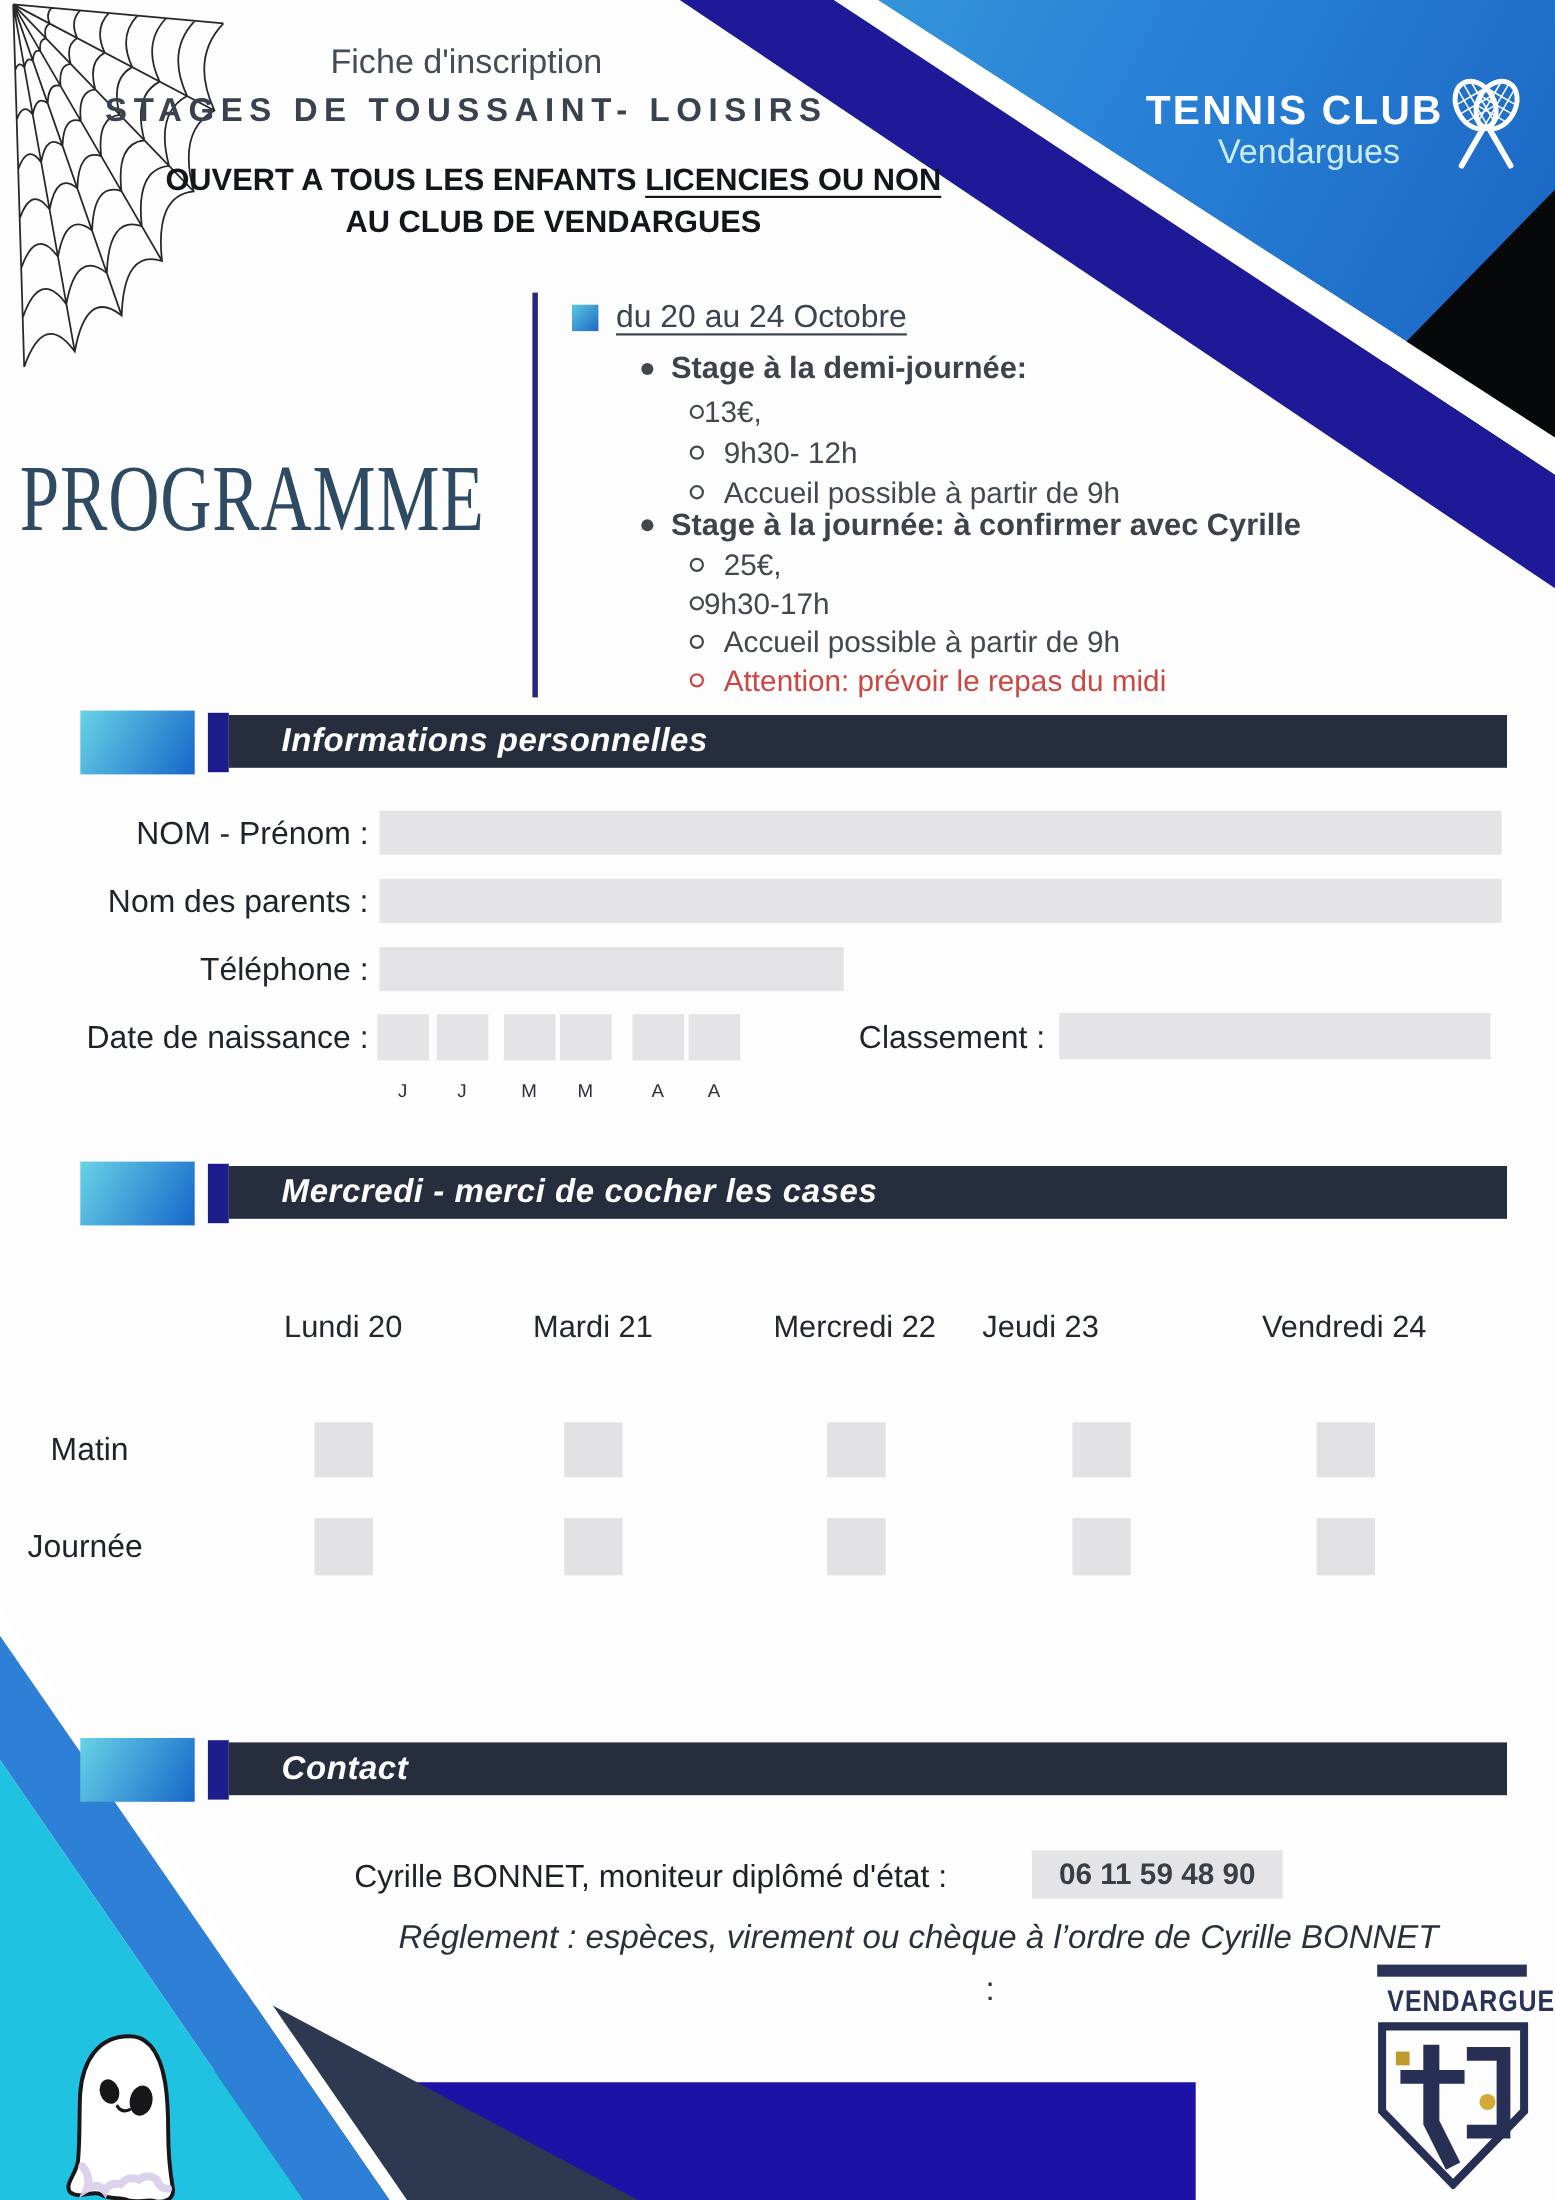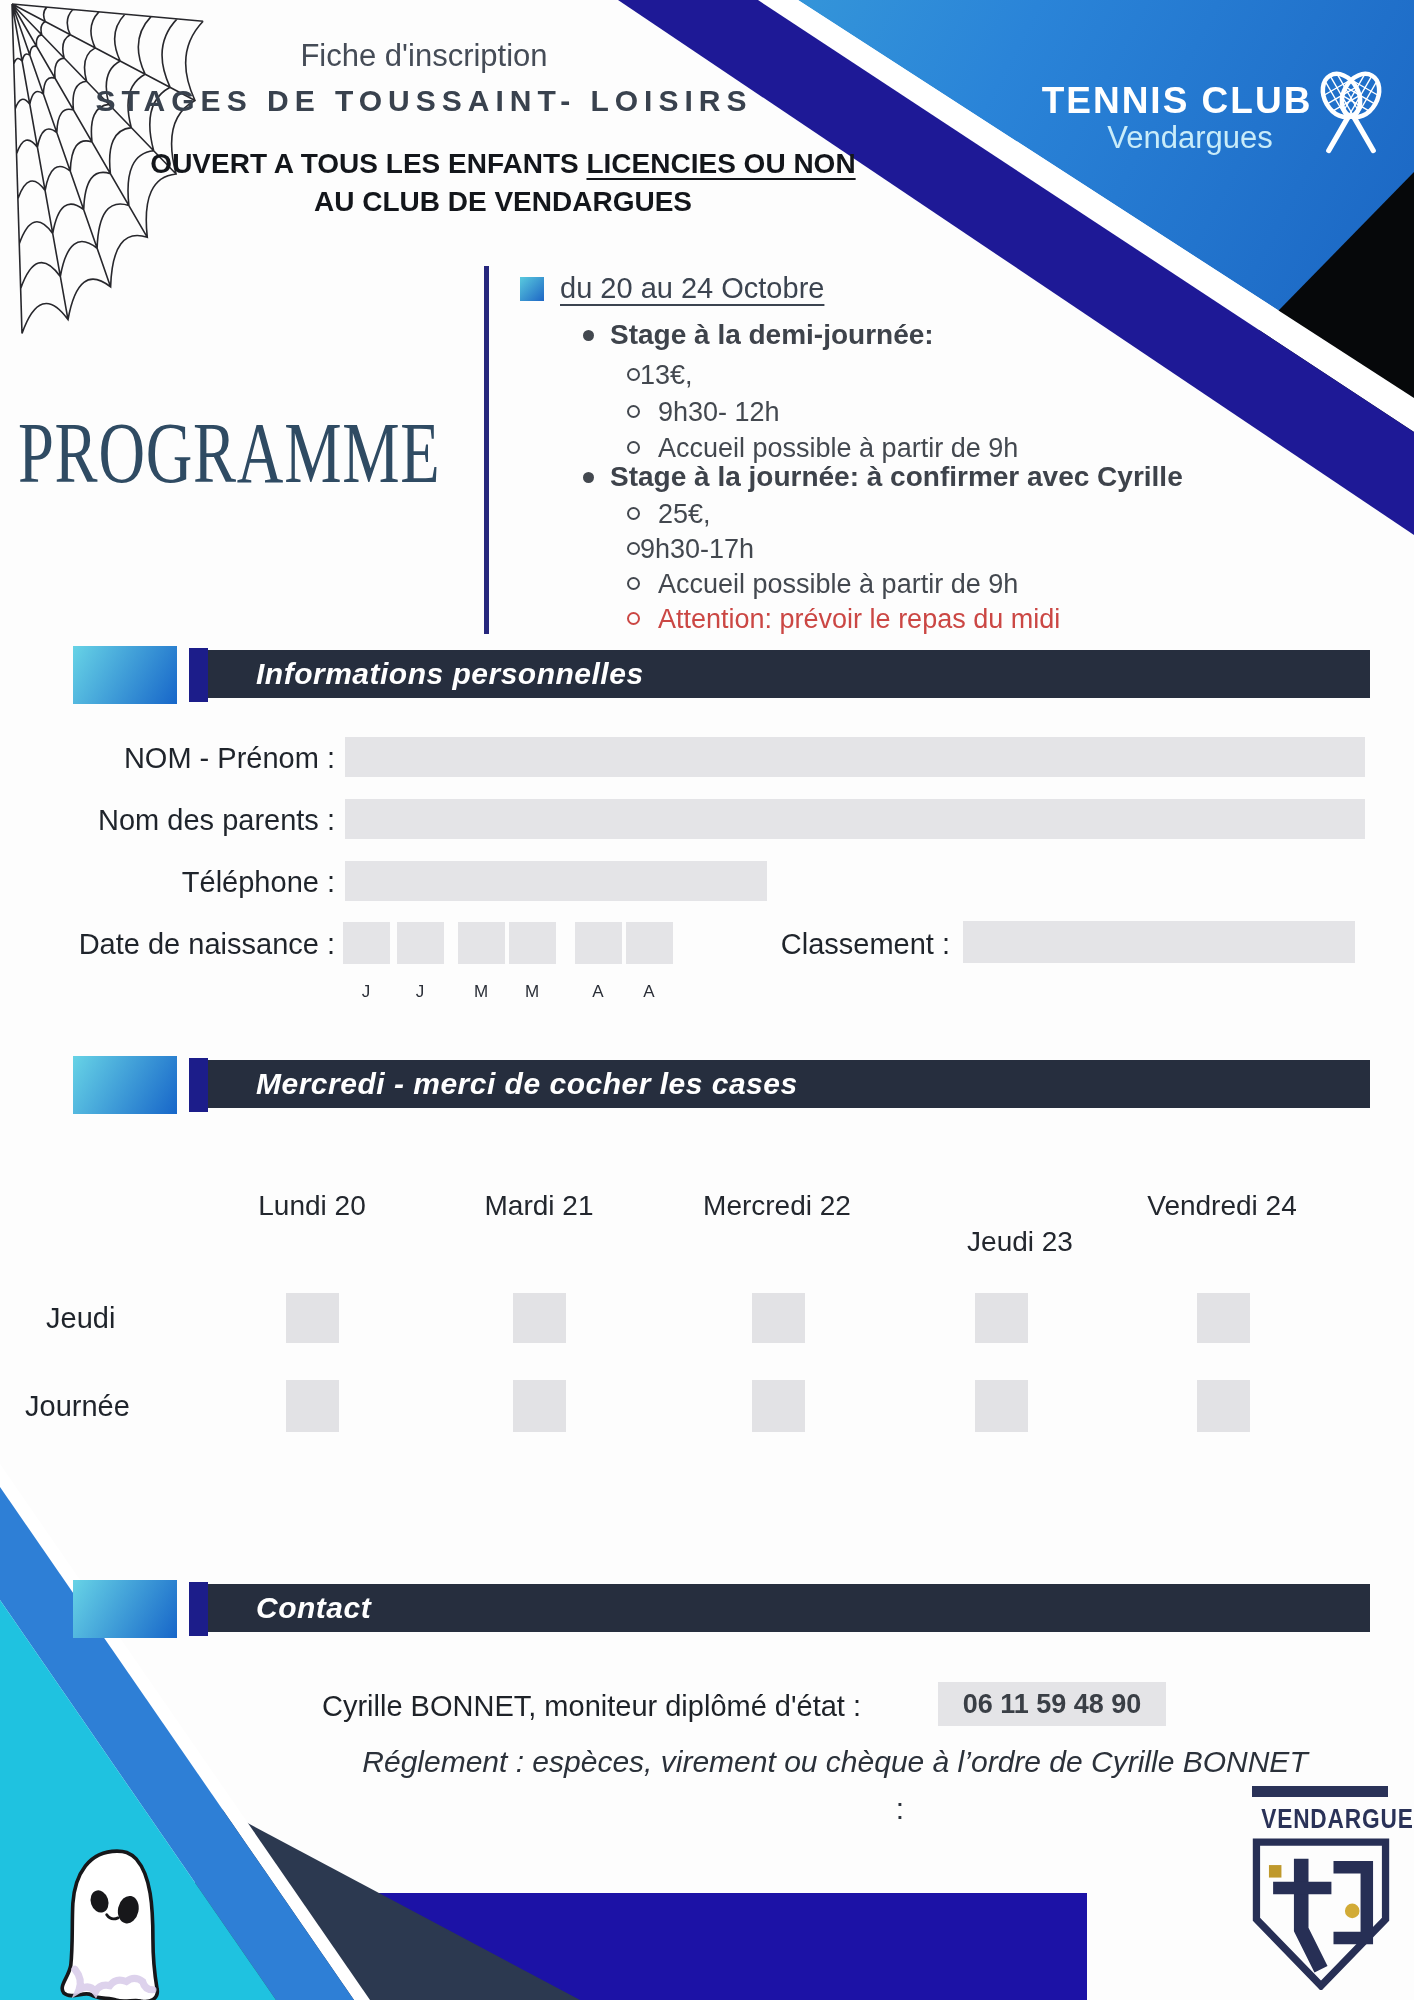--- a/index.html
+++ b/index.html
@@ -185,24 +185,24 @@
 
   <div class="gradsq" style="left:73px;top:1056px;width:104px;height:58px;"></div>
   <div class="accent" style="left:189px;top:1058px;width:19px;height:54px;"></div>
   <div class="bar" style="left:208px;top:1060px;width:1162px;height:48px;">
     <span class="bar-label">Mercredi - merci de cocher les cases</span>
   </div>
 
   <div class="dayhead" style="left:212px;top:1190px;">Lundi 20</div>
   <div class="dayhead" style="left:439px;top:1190px;">Mardi 21</div>
   <div class="dayhead" style="left:677px;top:1190px;">Mercredi 22</div>
-  <div class="dayhead" style="left:920px;top:1190px;margin-top:36px;">Jeudi 23</div>
+  <div class="dayhead" style="left:846px;top:1190px;">Jeudi 23</div>
   <div class="dayhead" style="left:1122px;top:1190px;">Vendredi 24</div>
 
-  <div class="rowlabel" style="left:46px;top:1302px;">Jeudi</div>
+  <div class="rowlabel" style="left:46px;top:1302px;">Matin</div>
   <div class="rowlabel" style="left:25px;top:1390px;">Journée</div>
 
   <div class="checkbox" style="left:286px;top:1293px;width:53px;height:50px;"></div>
   <div class="checkbox" style="left:513px;top:1293px;width:53px;height:50px;"></div>
   <div class="checkbox" style="left:752px;top:1293px;width:53px;height:50px;"></div>
   <div class="checkbox" style="left:975px;top:1293px;width:53px;height:50px;"></div>
   <div class="checkbox" style="left:1197px;top:1293px;width:53px;height:50px;"></div>
 
   <div class="checkbox" style="left:286px;top:1380px;width:53px;height:52px;"></div>
   <div class="checkbox" style="left:513px;top:1380px;width:53px;height:52px;"></div>

